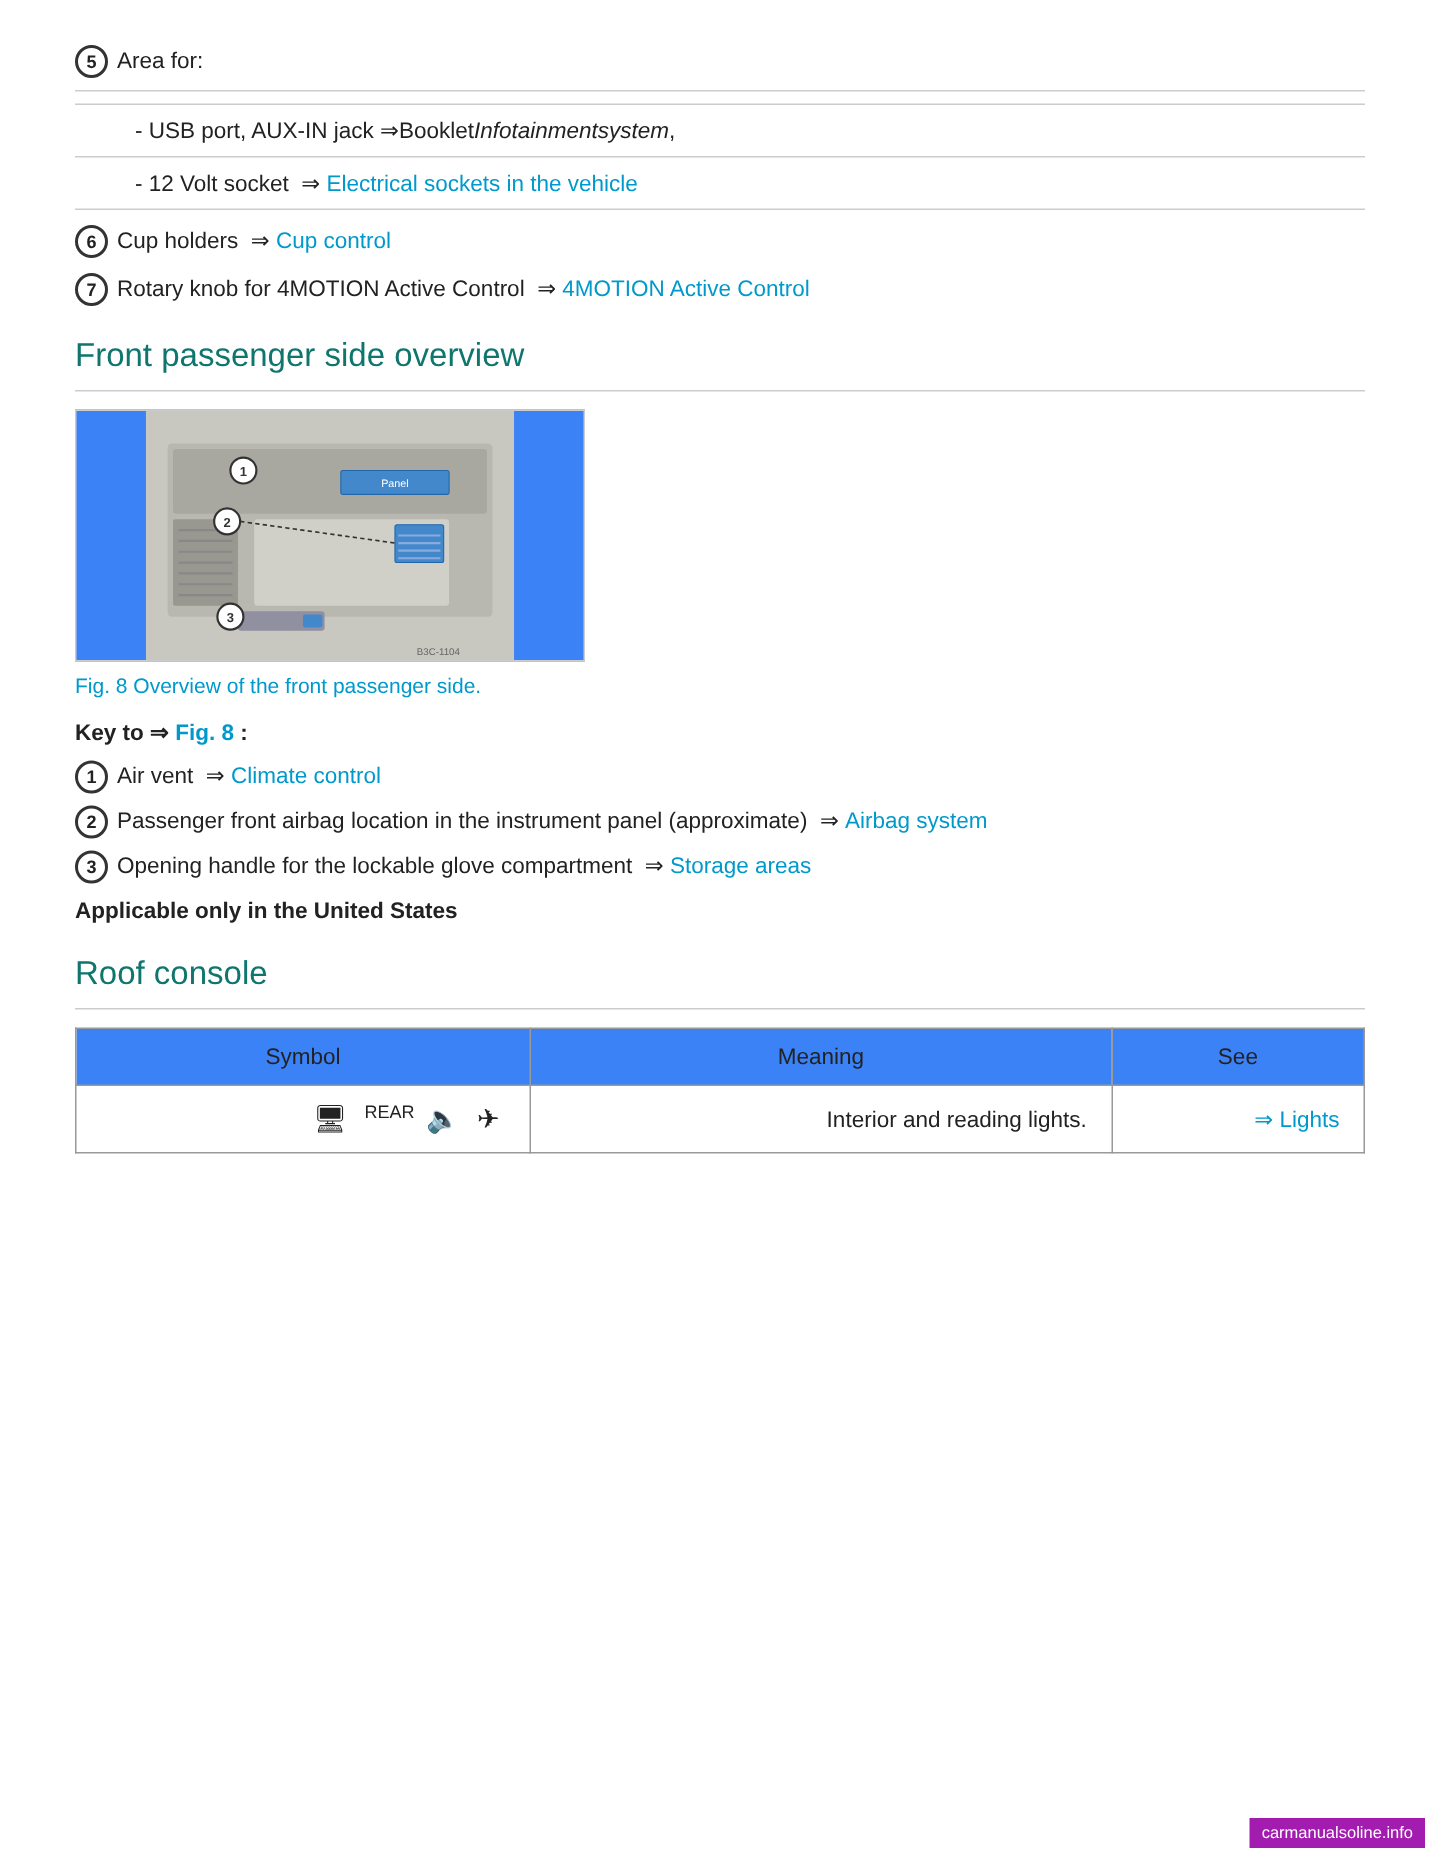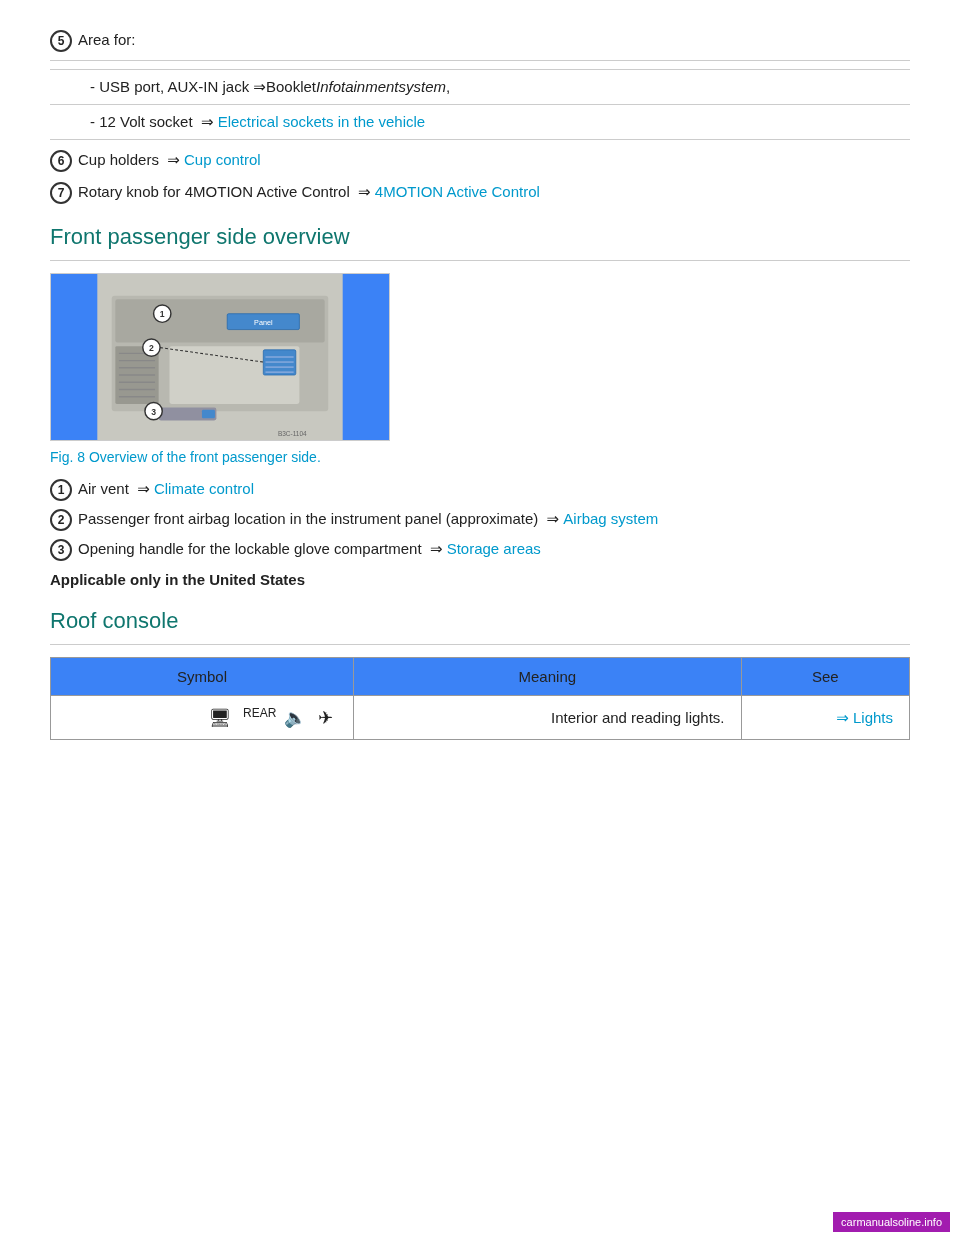--- a/index.html
+++ b/index.html
@@ -209,20 +209,23 @@
       <line x1="87" y1="102" x2="230" y2="122" stroke="#333" stroke-width="1.5" stroke-dasharray="4,3"></line>
       <circle cx="78" cy="190" r="12" fill="white" stroke="#333" stroke-width="2"></circle>
       <text x="78" y="195" text-anchor="middle" fill="#333" font-size="12" font-weight="bold">3</text>
 
       <text x="290" y="225" text-anchor="end" fill="#666" font-size="9">B3C-1104</text>
     </svg>
   </div>
 
   <p class="fig-caption">Fig. 8 Overview of the front passenger side.</p>
 
+  <p class="key-to">
+    <span>Key to </span><span>⇒</span><a class="link"> Fig. 8</a><span> :</span>
+  </p>
 
   <div class="item-row" style="margin-bottom:8px;">
     <span class="circle-num">1</span>
     <span>Air vent &nbsp;⇒&nbsp;<a class="link">Climate control</a></span>
   </div>
 
   <div class="item-row" style="margin-bottom:8px;">
     <span class="circle-num">2</span>
     <span>Passenger front airbag location in the instrument panel (approximate) &nbsp;⇒&nbsp;<a class="link">Airbag system</a></span>
   </div>

